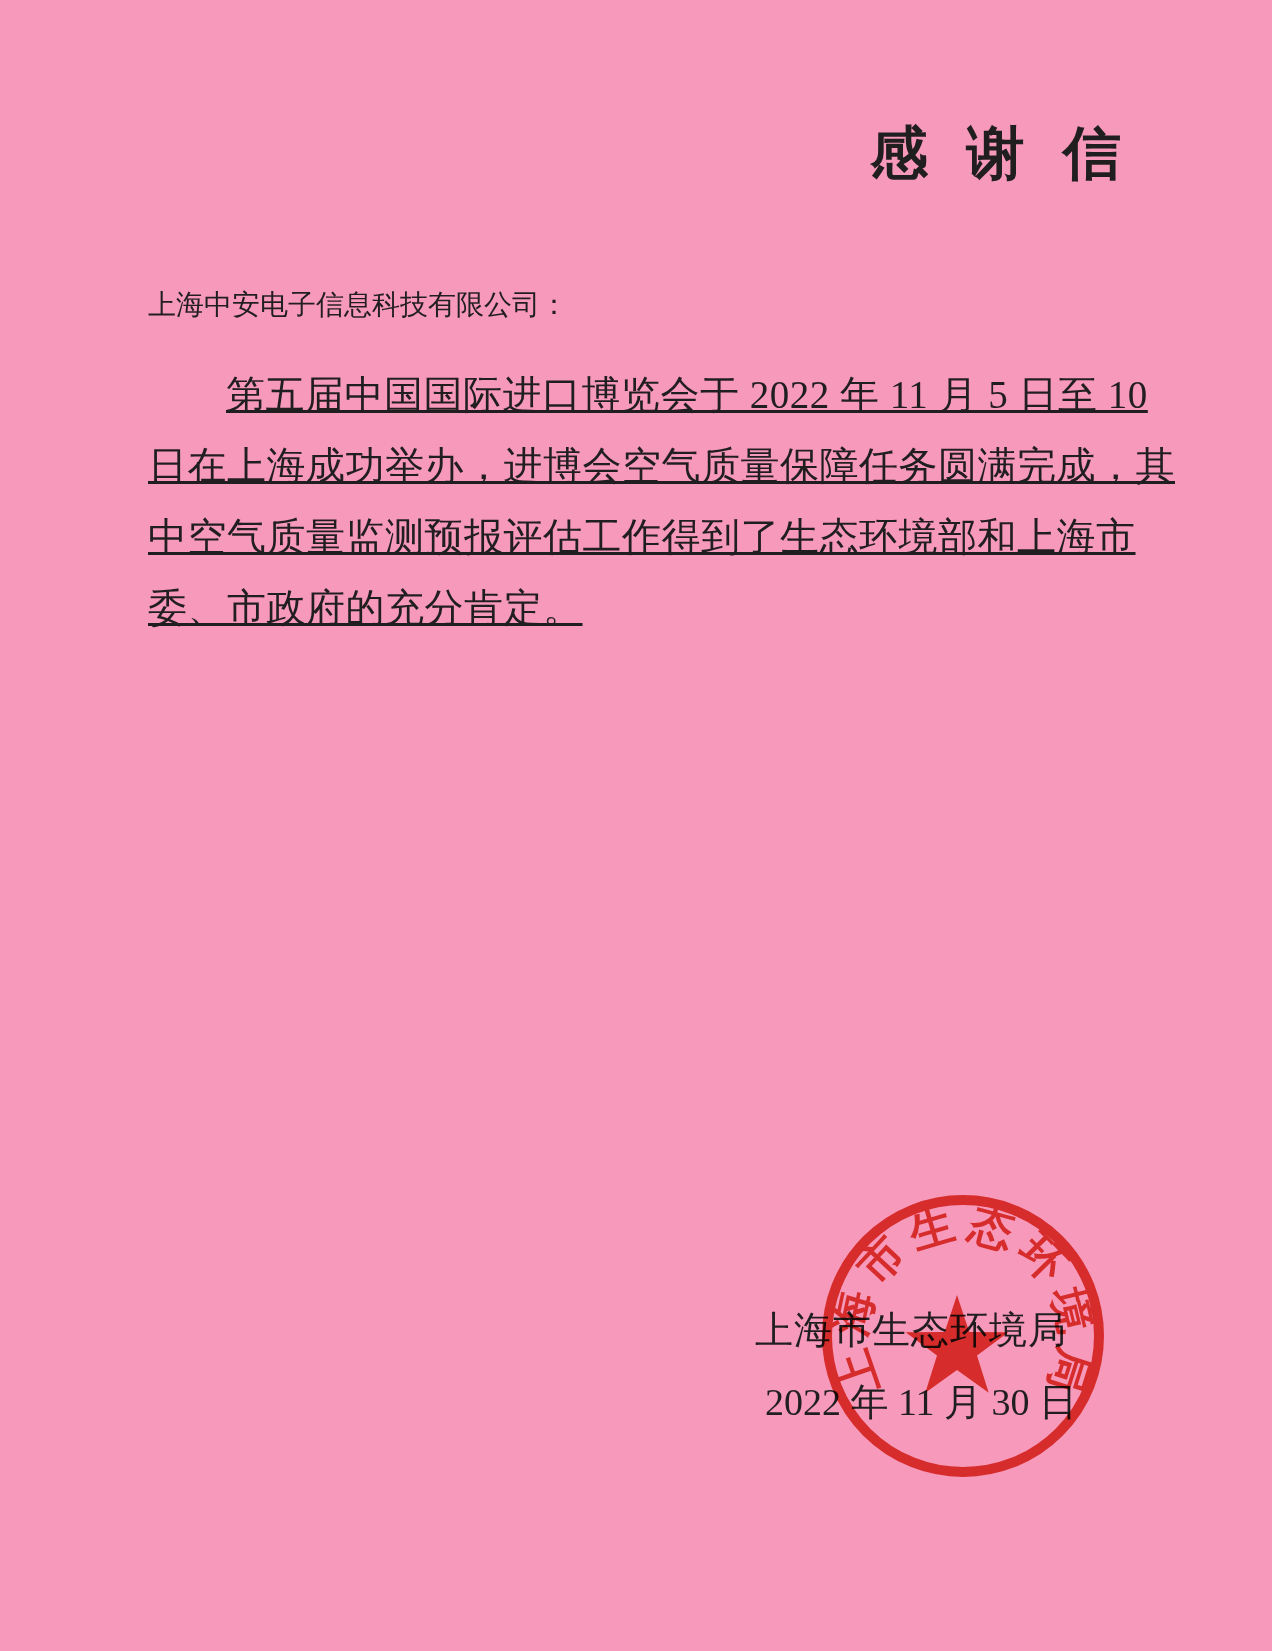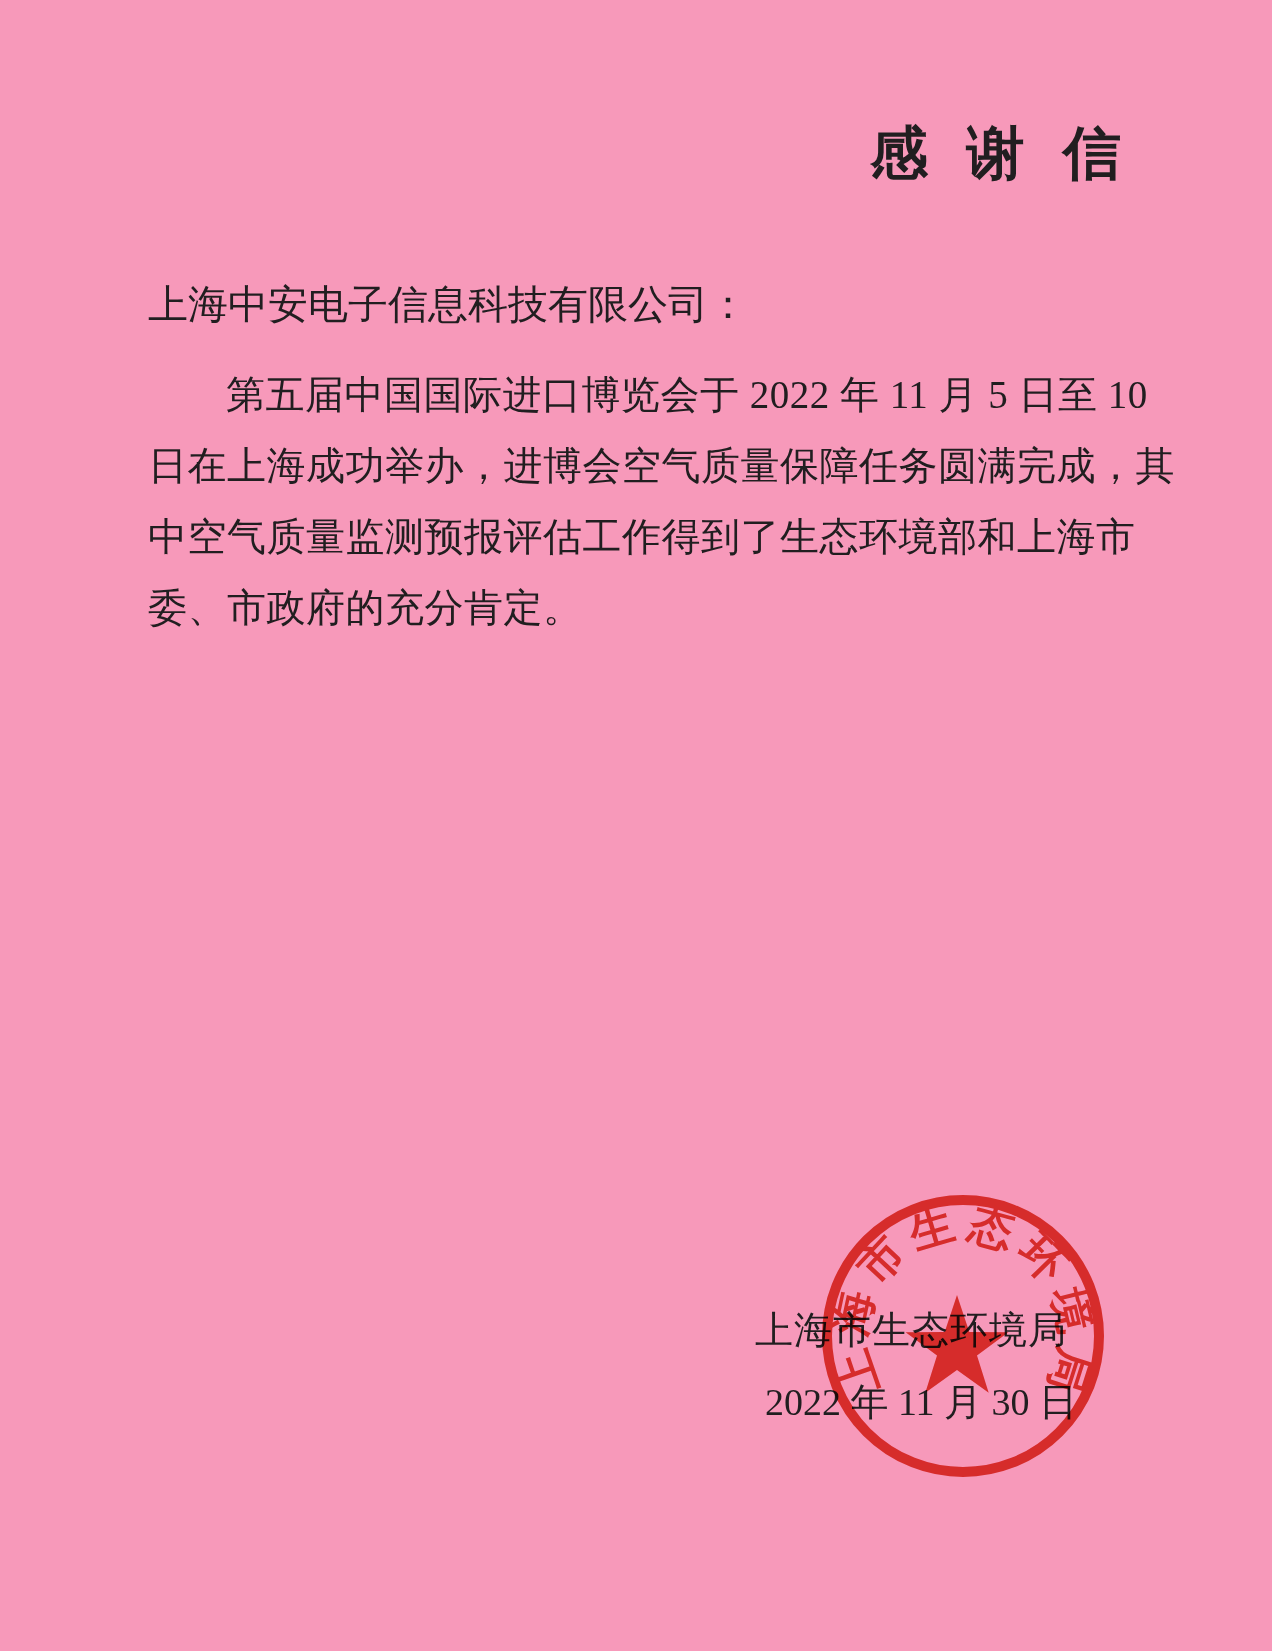--- a/index.html
+++ b/index.html
@@ -22,33 +22,34 @@
     font-size: 58px;
     font-weight: bold;
     letter-spacing: 2px;
     word-spacing: 20px;
     line-height: 84px;
   }
   .salutation {
     position: absolute;
     left: 148px;
     top: 272px;
-    font-size: 40px;
+    font-size: 28px;
     line-height: 66px;
     white-space: pre;
   }
   .para {
     position: absolute;
     left: 148px;
     margin: 0;
     font-size: 39px;
     line-height: 71px;
     white-space: pre;
     text-indent: 78px;
     letter-spacing: 0.5px;
+    text-decoration: underline;
   }
   .para-1 { top: 359px; }
   .para-2 { top: 641px; }
   .signature {
     position: absolute;
     top: 1300px;
     right: 205px;
     font-size: 38px;
     line-height: 60px;
     letter-spacing: 1px;

